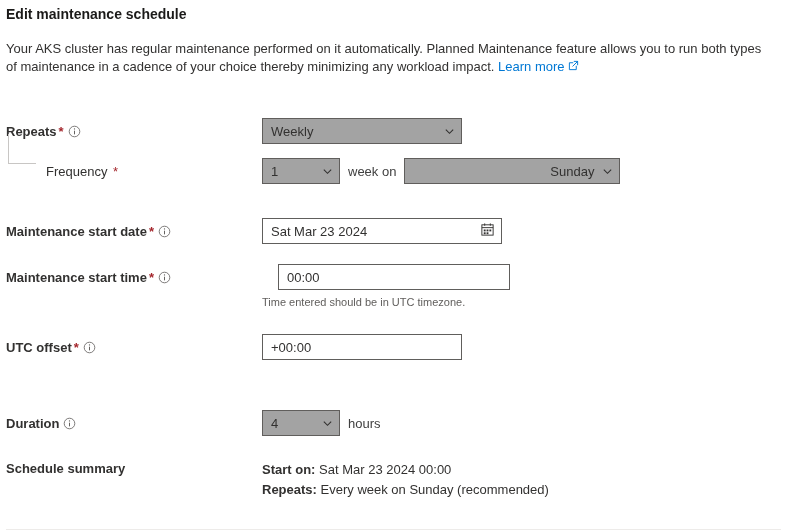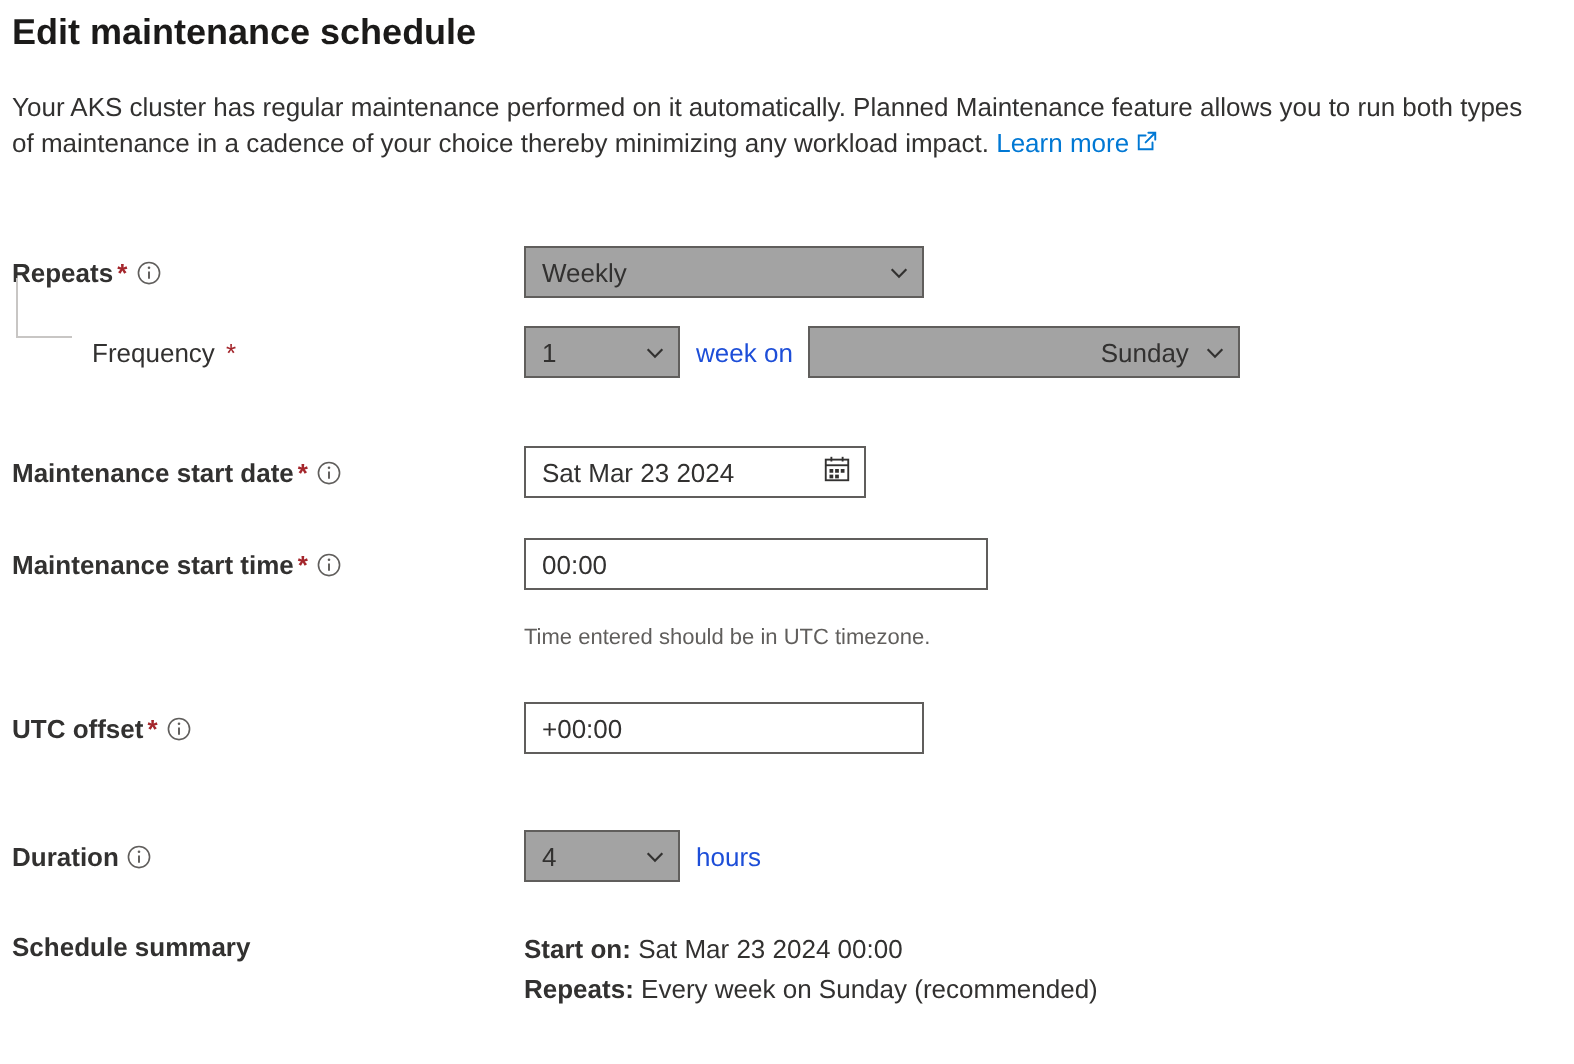--- a/index.html
+++ b/index.html
@@ -9,21 +9,21 @@
     }
     body {
       font-family: "Segoe UI", -apple-system, BlinkMacSystemFont, sans-serif;
       font-size: 13px;
       color: #323130;
       padding: 6px 6px 6px 6px;
       width: 787px;
       background: #fff;
     }
     h1 {
-      font-size: 18px;
+      font-size: 14px;
       font-weight: 600;
       margin-bottom: 18px;
       color: #1b1a19;
     }
     .description {
       font-size: 13px;
       color: #323130;
       line-height: 1.4;
       margin-bottom: 40px;
       max-width: 760px;
@@ -89,21 +89,21 @@
     .text-input {
       border: 1px solid #605e5c;
       background: #fff;
       height: 26px;
       padding: 0 8px;
       font-family: inherit;
       font-size: 13px;
       color: #323130;
     }
     .text-input.date-input {
-      width: 171px;
+      width: 240px;
       display: inline-flex;
       align-items: center;
       justify-content: space-between;
       padding-right: 6px;
     }
     .text-input.time-input { width: 232px; }
     .text-input.offset-input { width: 200px; }
     .freq-row {
       margin-top: -6px;
       margin-bottom: 30px;
@@ -125,40 +125,40 @@
       font-size: 13px;
     }
     .helper-text {
       font-size: 11px;
       color: #605e5c;
       margin-top: 4px;
       margin-left: 256px;
     }
     .static-text {
       font-size: 13px;
-      color: #1d4ed8;
+      color: #404040;
       text-align: right;
     }
     .summary-block {
       font-size: 13px;
       line-height: 1.5;
     }
     .summary-block strong {
       font-weight: 600;
     }
     .footer {
       border-top: 1px solid #edebe9;
       padding-top: 12px;
       margin-top: 30px;
       display: flex;
       gap: 10px;
     }
     .row-start-date { margin-bottom: 16px; margin-top: 6px;}
-    .row-start-time { margin-bottom: 16px; }
-    .row-utc { margin-top: 24px; margin-bottom: 34px;}
+    .row-start-time { margin-bottom: 4px; gap: 16px; }
+    .row-utc { margin-top: 24px; margin-bottom: 46px;}
     .row-duration { margin-bottom: 22px;}
     .row-summary { align-items: flex-start; }
     .row-summary .label-col { padding-top: 1px; }
   </style>
 </head>
 <body>
 
 <h1>Edit maintenance schedule</h1>
 
 <p class="description">

